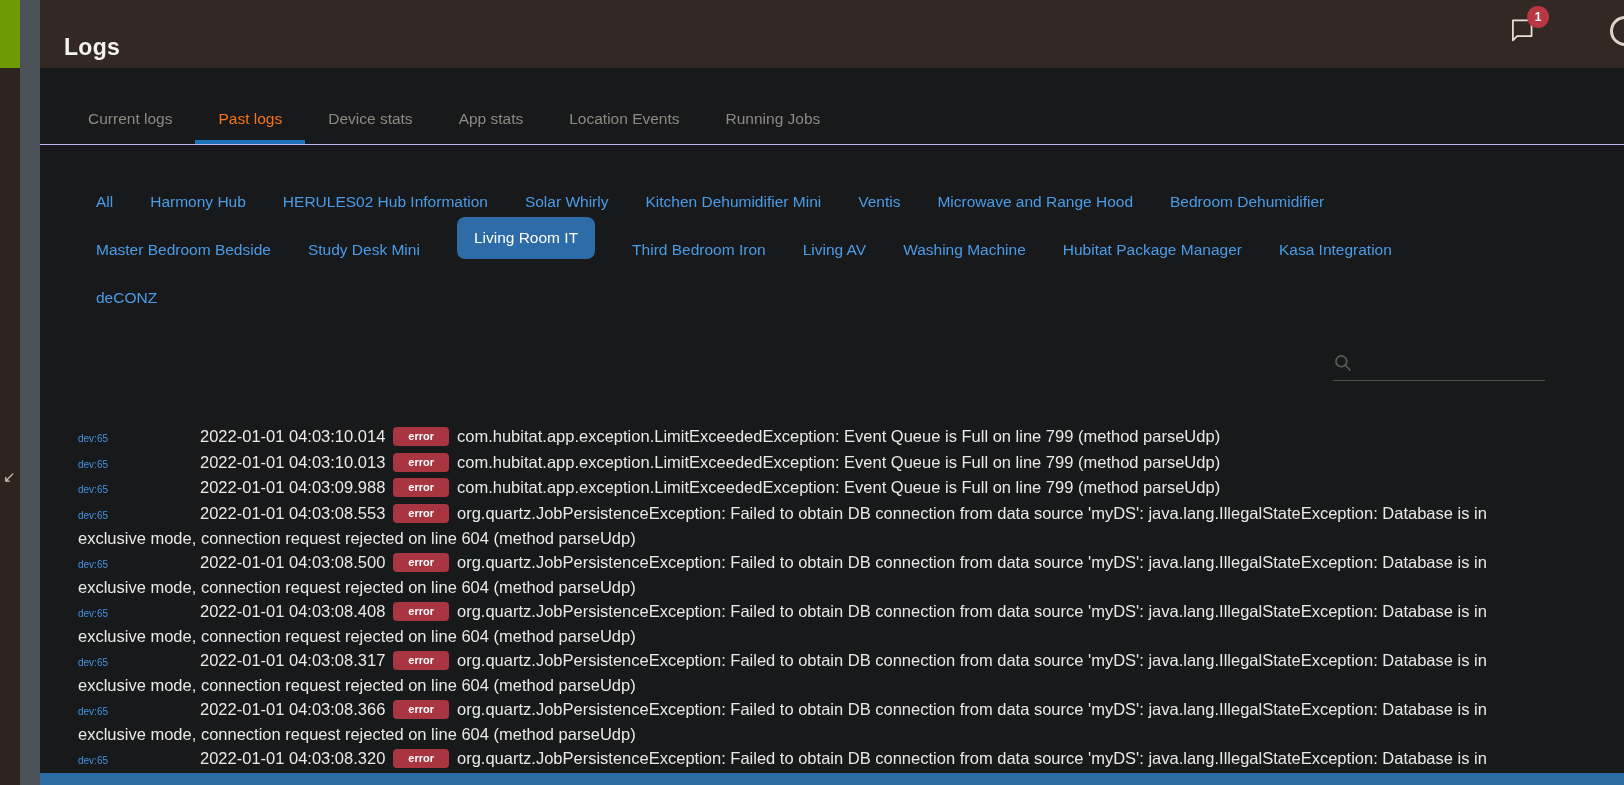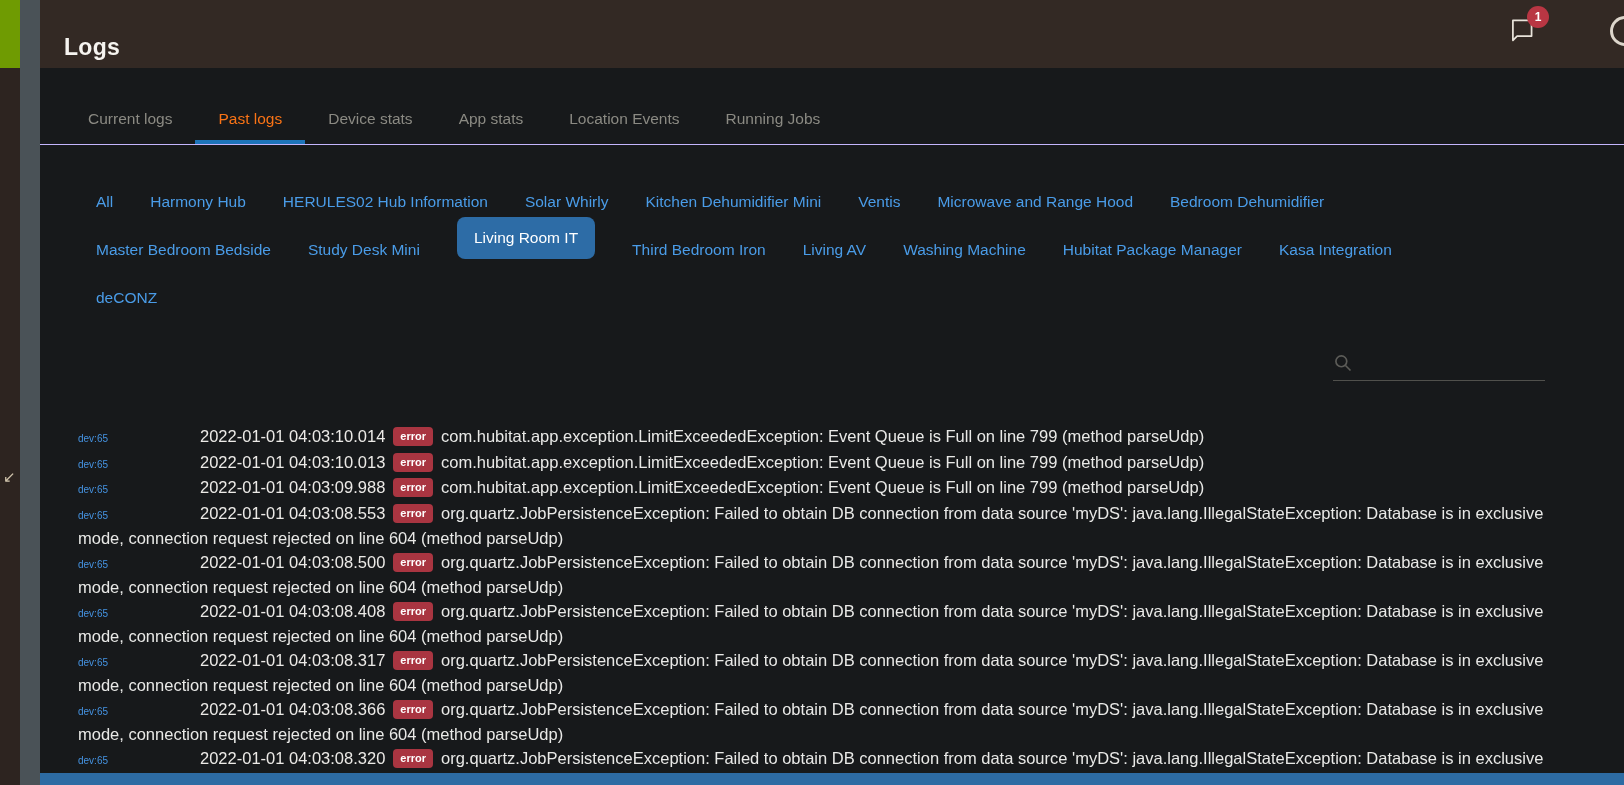--- a/index.html
+++ b/index.html
@@ -46,21 +46,21 @@
   .search-box svg { flex: 0 0 auto; }
   .search-input { background: transparent; border: none; outline: none; color: #dddcd8; flex: 1; font-size: 15px; min-width: 0;
     font-family: "Liberation Sans", sans-serif; }
 
   
   .logs { margin-top: 44px; font-size: 16.5px; color: #e9e9e7; }
   .log-row { padding: 0 78px 0 38px; line-height: 23.5px; }
   .dev-link { display: inline-block; width: 122px; color: #4593e2; font-size: 10px; text-decoration: none; cursor: pointer; }
   .ts { color: #eceae7; }
   .level-badge { display: inline-block; background: #a93541; color: #fff; font-size: 11px; font-weight: bold;
-    padding: 3px 7px; border-radius: 4px; margin: 0 8px; line-height: 13px; vertical-align: 2px; }
+    padding: 3px 15px; border-radius: 4px; margin: 0 8px; line-height: 13px; vertical-align: 2px; }
   .msg { color: #e9e9e7; text-align: center; }
 
   
   .footer-bar { position: absolute; left: 0; right: 0; bottom: 0; height: 12px; background: #2d6ba3; z-index: 4; }
 </style>
 </head>
 <body>
 
 <div class="green-block"></div>
 <div class="left-col"></div>

